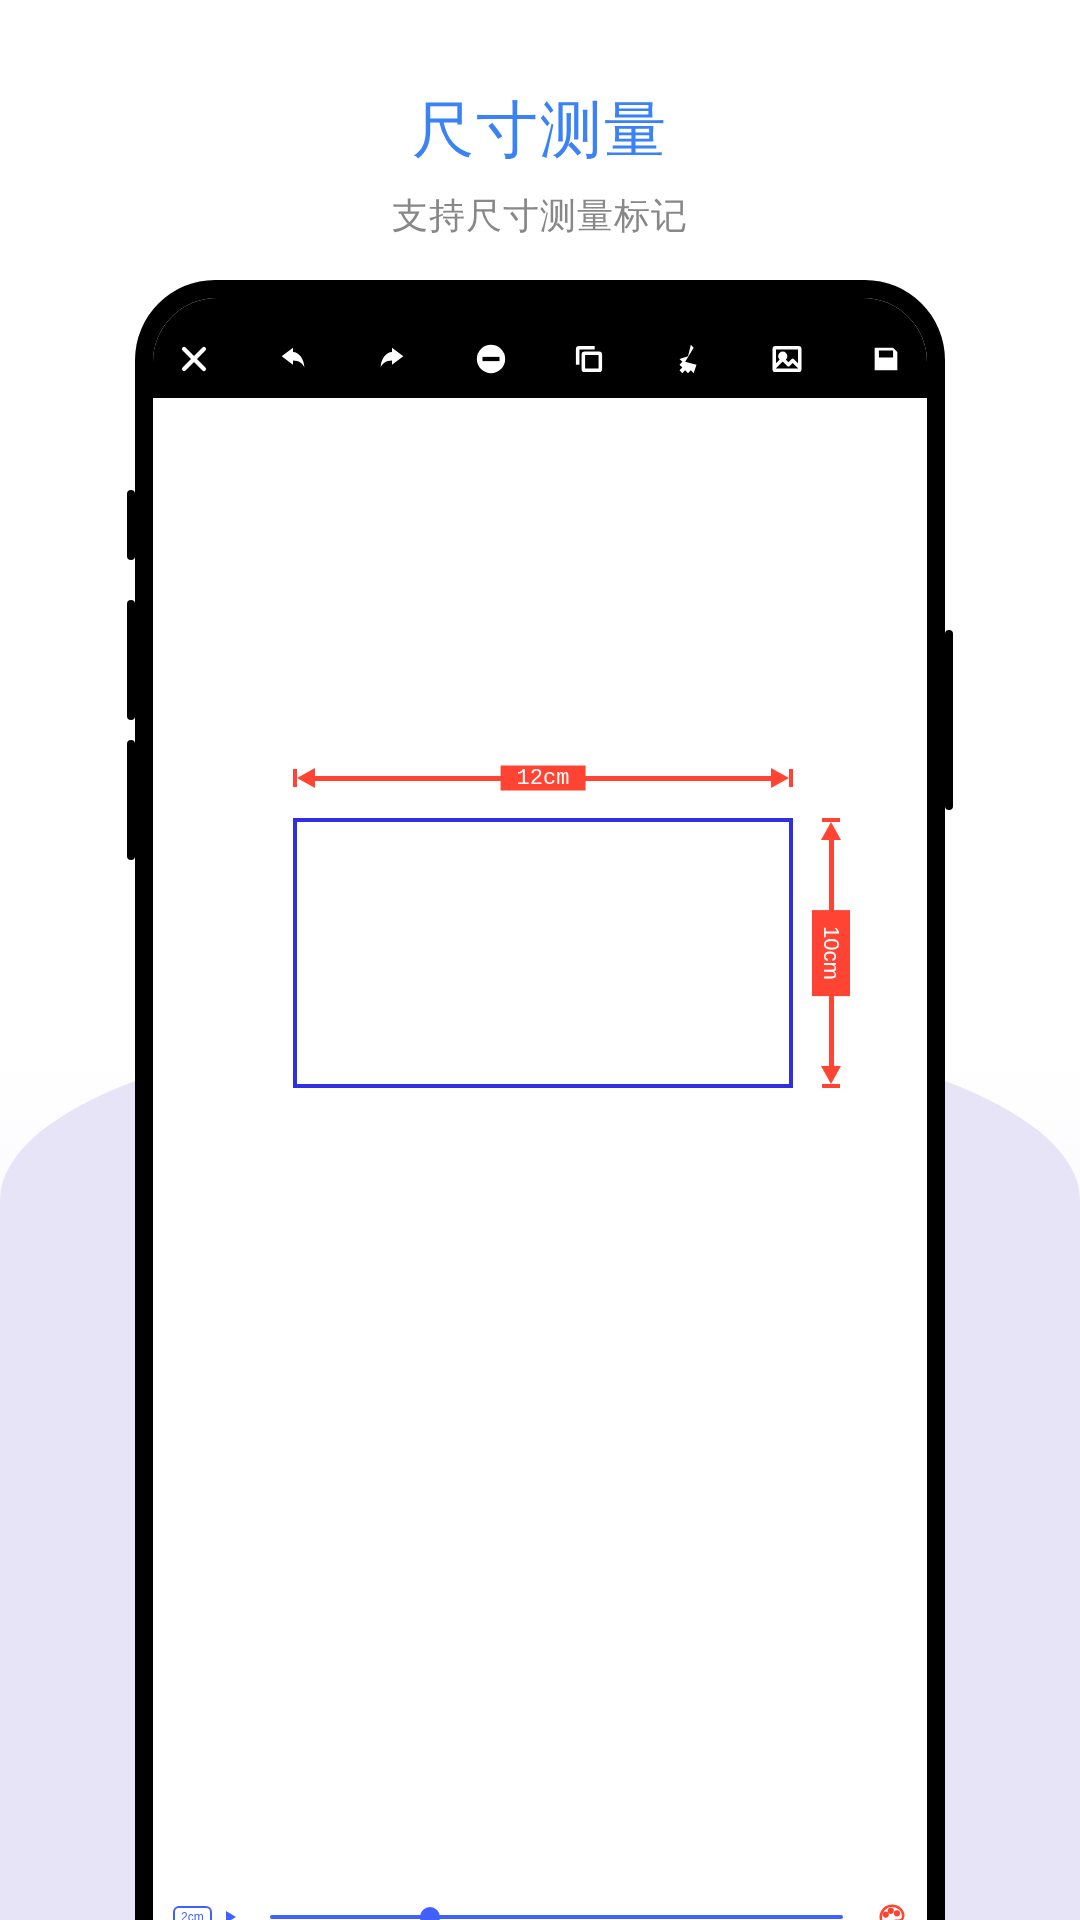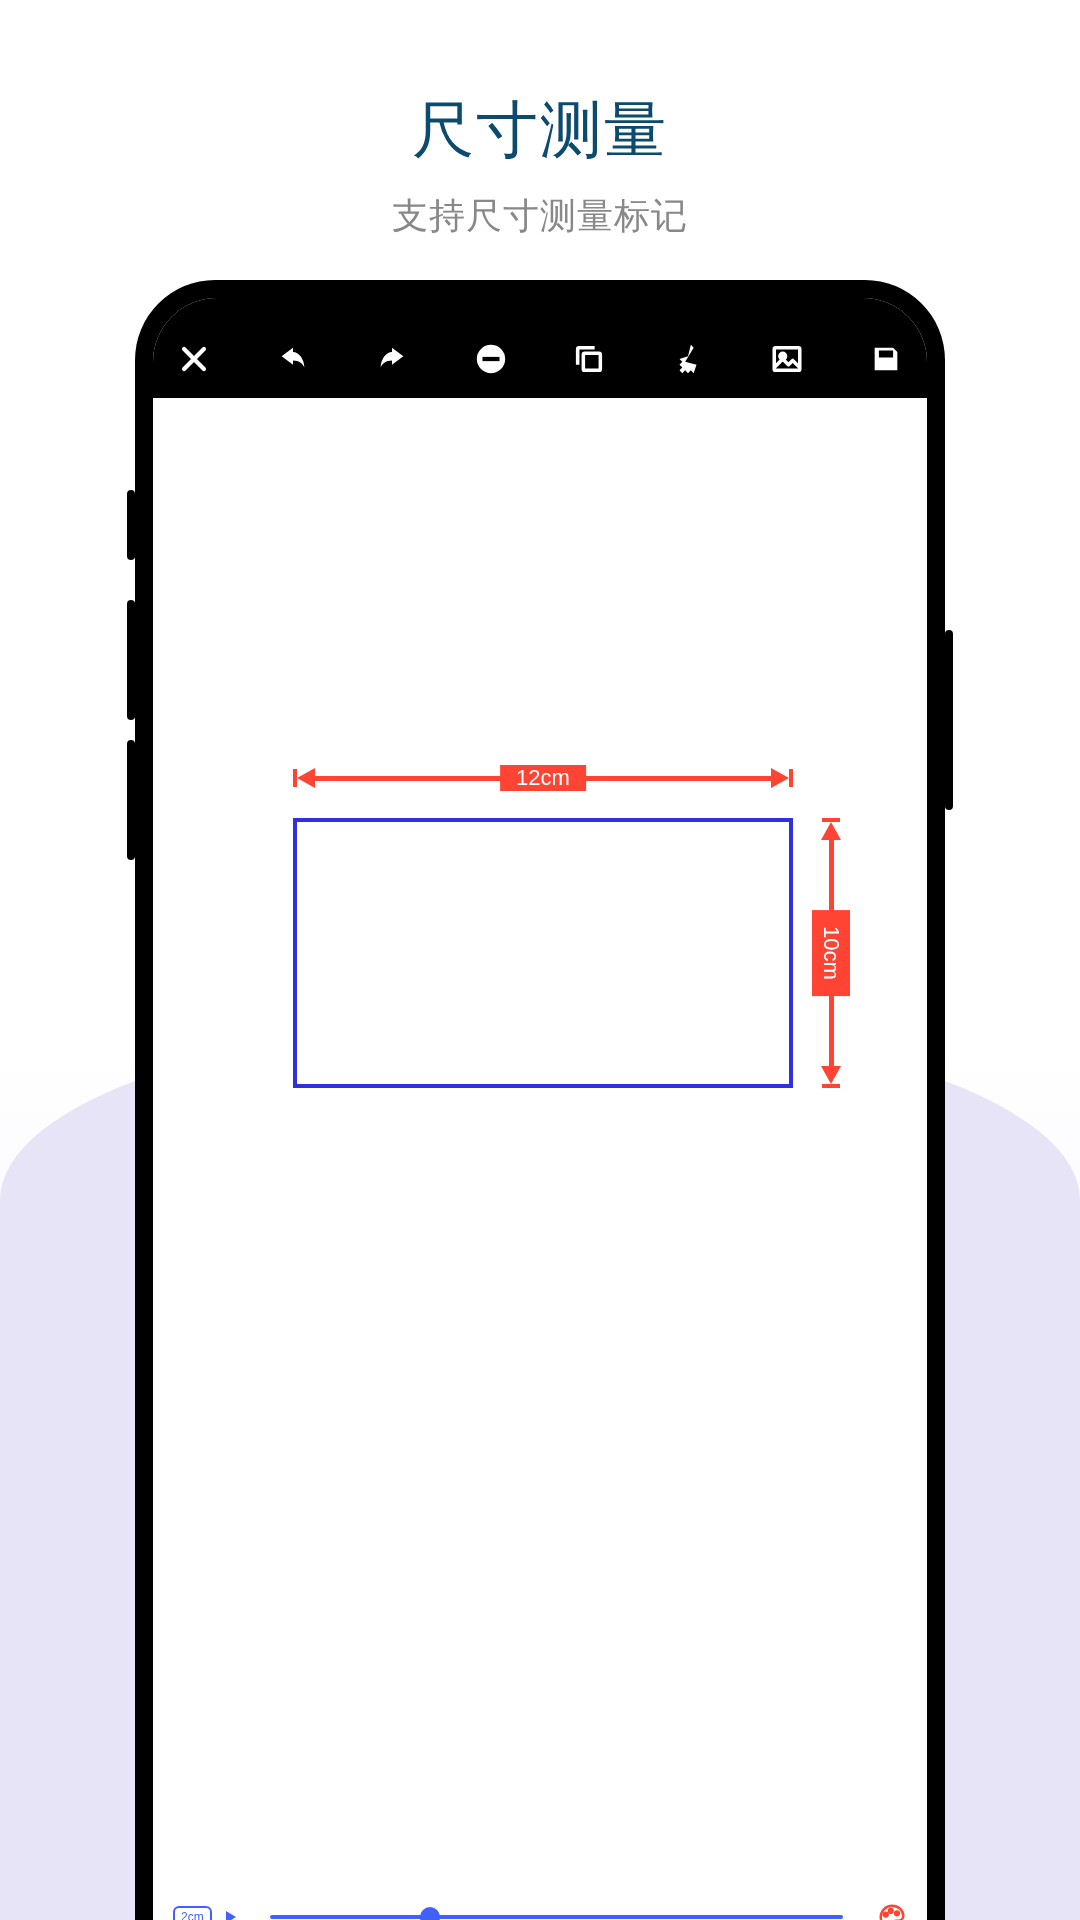--- a/index.html
+++ b/index.html
@@ -18,21 +18,21 @@
   right: 0;
   height: 900px;
   background: #e8e4f8;
   border-radius: 50% 50% 0 0 / 20% 20% 0 0;
   z-index: 0;
 }
 .title {
   text-align: center;
   font-size: 62px;
   font-weight: 500;
-  color: #0c4a6e;
+  color: #3b82f6;
   padding-top: 88px;
   letter-spacing: 2px;
 }
 .subtitle {
   text-align: center;
   font-size: 36px;
   color: #888;
   margin-top: 20px;
   letter-spacing: 1px;
 }
@@ -127,20 +127,21 @@
 .v-arrow.down { border-top: 18px solid #ff4433; }
 .h-label {
   position: absolute;
   background: #ff4433;
   color: #fff;
   font-size: 22px;
   padding: 0 16px;
   left: 50%;
   top: 50%;
   transform: translate(-50%, -50%);
+  font-family: Liberation Mono, monospace;
 }
 .v-label {
   position: absolute;
   background: #ff4433;
   color: #fff;
   font-size: 22px;
   padding: 16px 6px;
   left: 50%;
   top: 50%;
   transform: translate(-50%, -50%);

